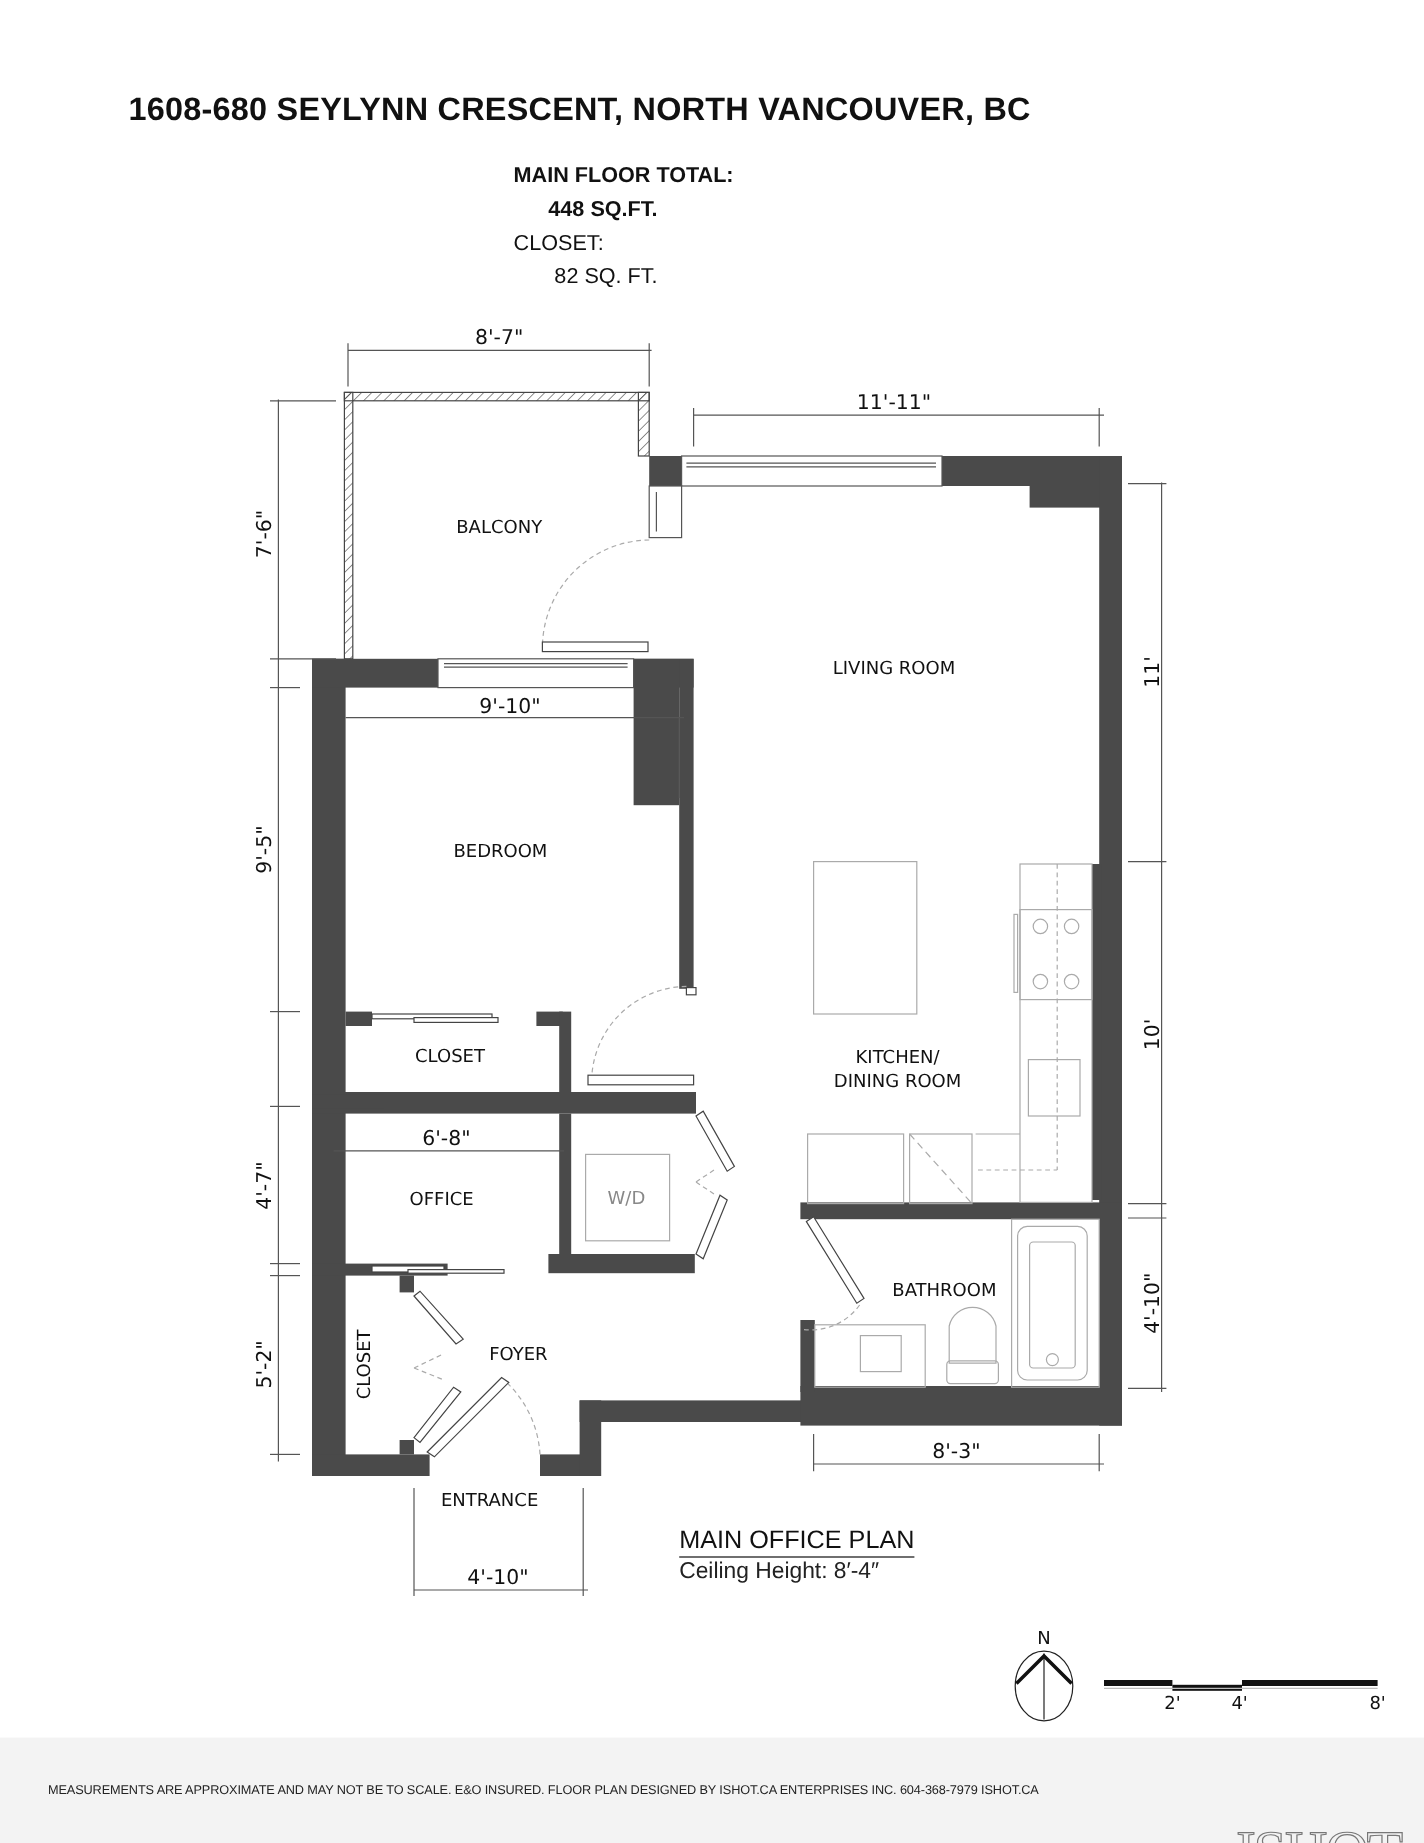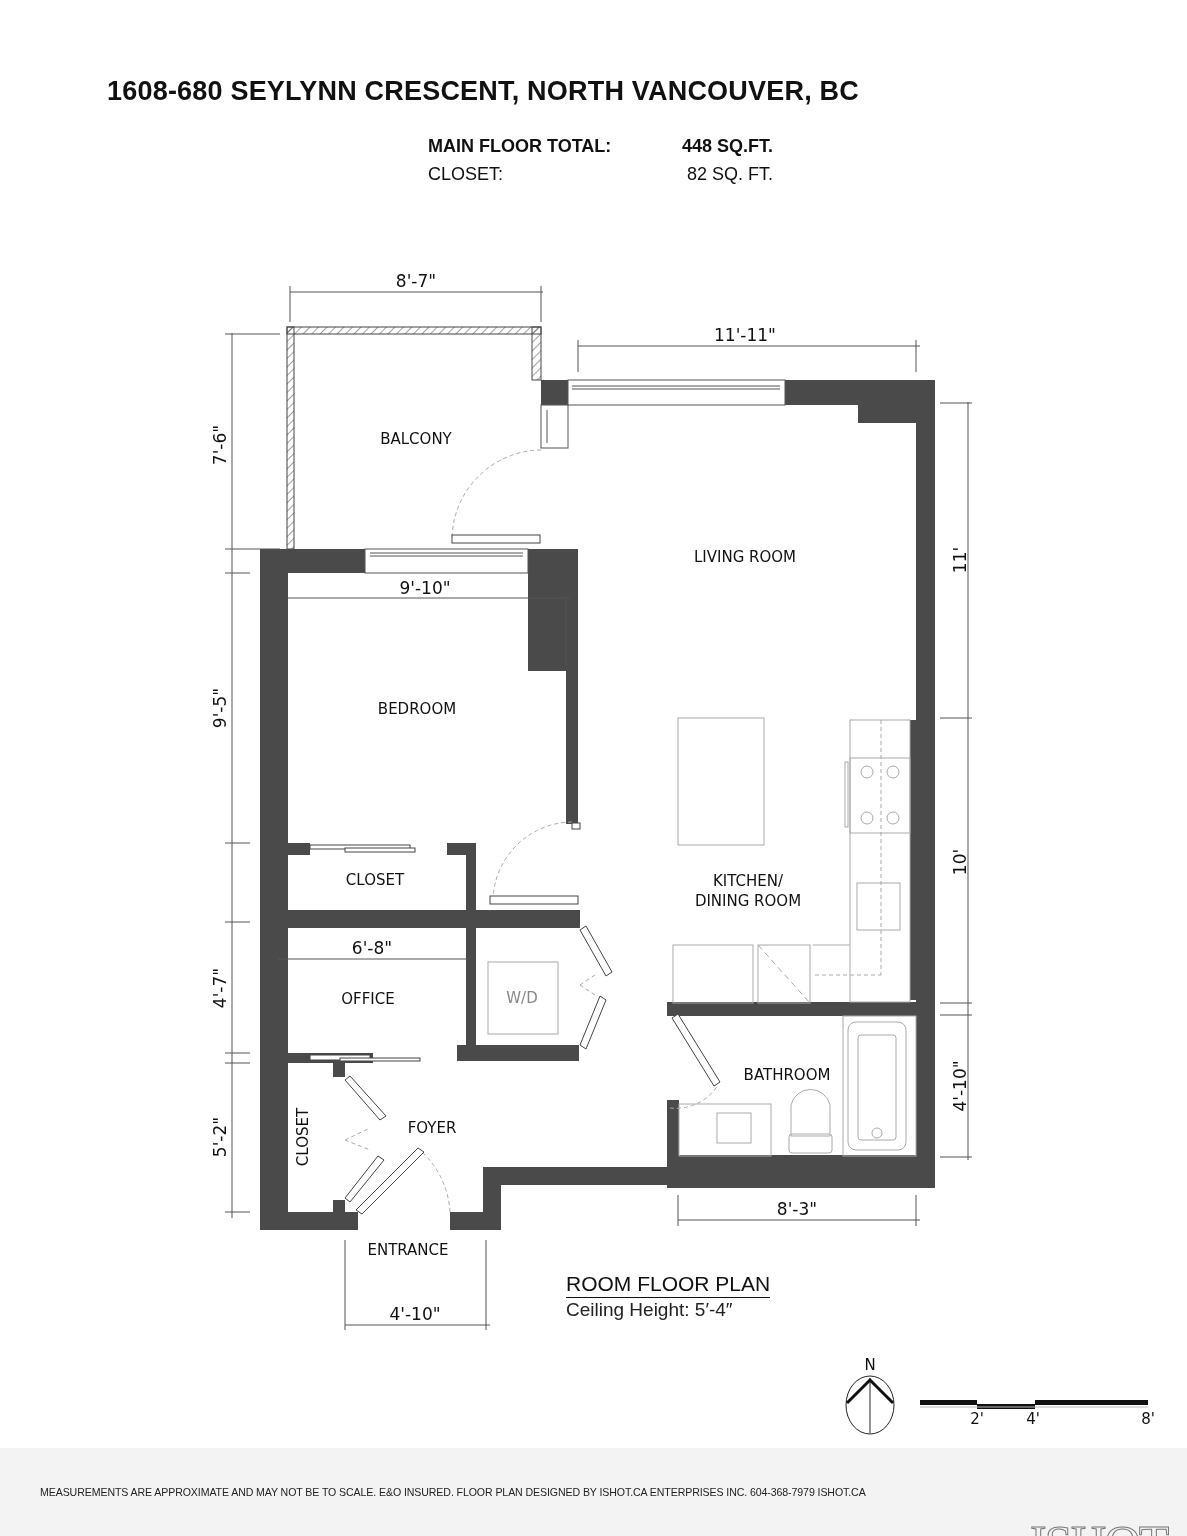--- a/index.html
+++ b/index.html
@@ -1,19 +1,19 @@
 <!DOCTYPE html>
 <html><head>
 <meta charset="utf-8">
 <style>
   html, body { margin: 0; padding: 0; background: #ffffff; }
   body { width: 1187px; height: 1536px; position: relative; overflow: hidden; font-family: "Liberation Sans", sans-serif; color: #111; }
   .title { position: absolute; top: 76px; left: 0; width: 966px; text-align: center; font-size: 27px; font-weight: bold; letter-spacing: 0.2px; color: #111; }
   .area-table { position: absolute; top: 132px; left: 428px; font-size: 18px; line-height: 28px; color: #111; }
-  .area-row { display: flex; }
+  .area-row { display: flex; flex-direction: column; }
   .area-row .lbl { width: 225px; }
   .area-row .val { width: 120px; text-align: right; }
   .area-row.bold { font-weight: bold; }
   svg.plan { position: absolute; top: 0; left: 0; }
   .plan-title { position: absolute; top: 1272px; left: 566px; font-size: 21px; color: #111; border-bottom: 1px solid #111; padding-bottom: 1px; }
   .plan-sub { position: absolute; top: 1299px; left: 566px; font-size: 19px; color: #222; }
   .footer { position: absolute; top: 1448px; left: 0; width: 1187px; height: 88px; background: #f3f3f3; }
   .footer-text { position: absolute; top: 1485px; left: 40px; font-size: 10.6px; line-height: 15px; color: #222; font-family: "Liberation Sans Narrow", "Liberation Sans", sans-serif; letter-spacing: -0.1px; }
   .logo { position: absolute; top: 1503px; left: 1030px; font-family: "Liberation Serif", serif; font-size: 50px; color: transparent; -webkit-text-stroke: 1px #777; letter-spacing: -2px; margin-top: 11px; }
 </style>
@@ -233,20 +233,20 @@
     <rect x="1035" y="1400" width="113" height="5" fill="#111"></rect>
     <line x1="920" y1="1407" x2="1148" y2="1407" stroke="#bbb" stroke-width="1"></line>
     <g font-family="DejaVu Sans, sans-serif" font-size="15" fill="#111" text-anchor="middle">
       <text x="977" y="1424">2'</text>
       <text x="1033" y="1424">4'</text>
       <text x="1148" y="1424">8'</text>
     </g>
   </g>
 </svg>
 
-<div class="plan-title">ROOM FLOOR PLAN</div>
-<div class="plan-sub">Ceiling Height: 5′-4″</div>
+<div class="plan-title">MAIN OFFICE PLAN</div>
+<div class="plan-sub">Ceiling Height: 8′-4″</div>
 
 <div class="footer"></div>
 <div class="footer-text">
   <div>MEASUREMENTS ARE APPROXIMATE AND MAY NOT BE TO SCALE. E&amp;O INSURED. FLOOR PLAN DESIGNED BY ISHOT.CA ENTERPRISES INC. 604-368-7979  ISHOT.CA</div>
 </div>
 <div class="logo">ISHOT</div>
 
 </body></html>

